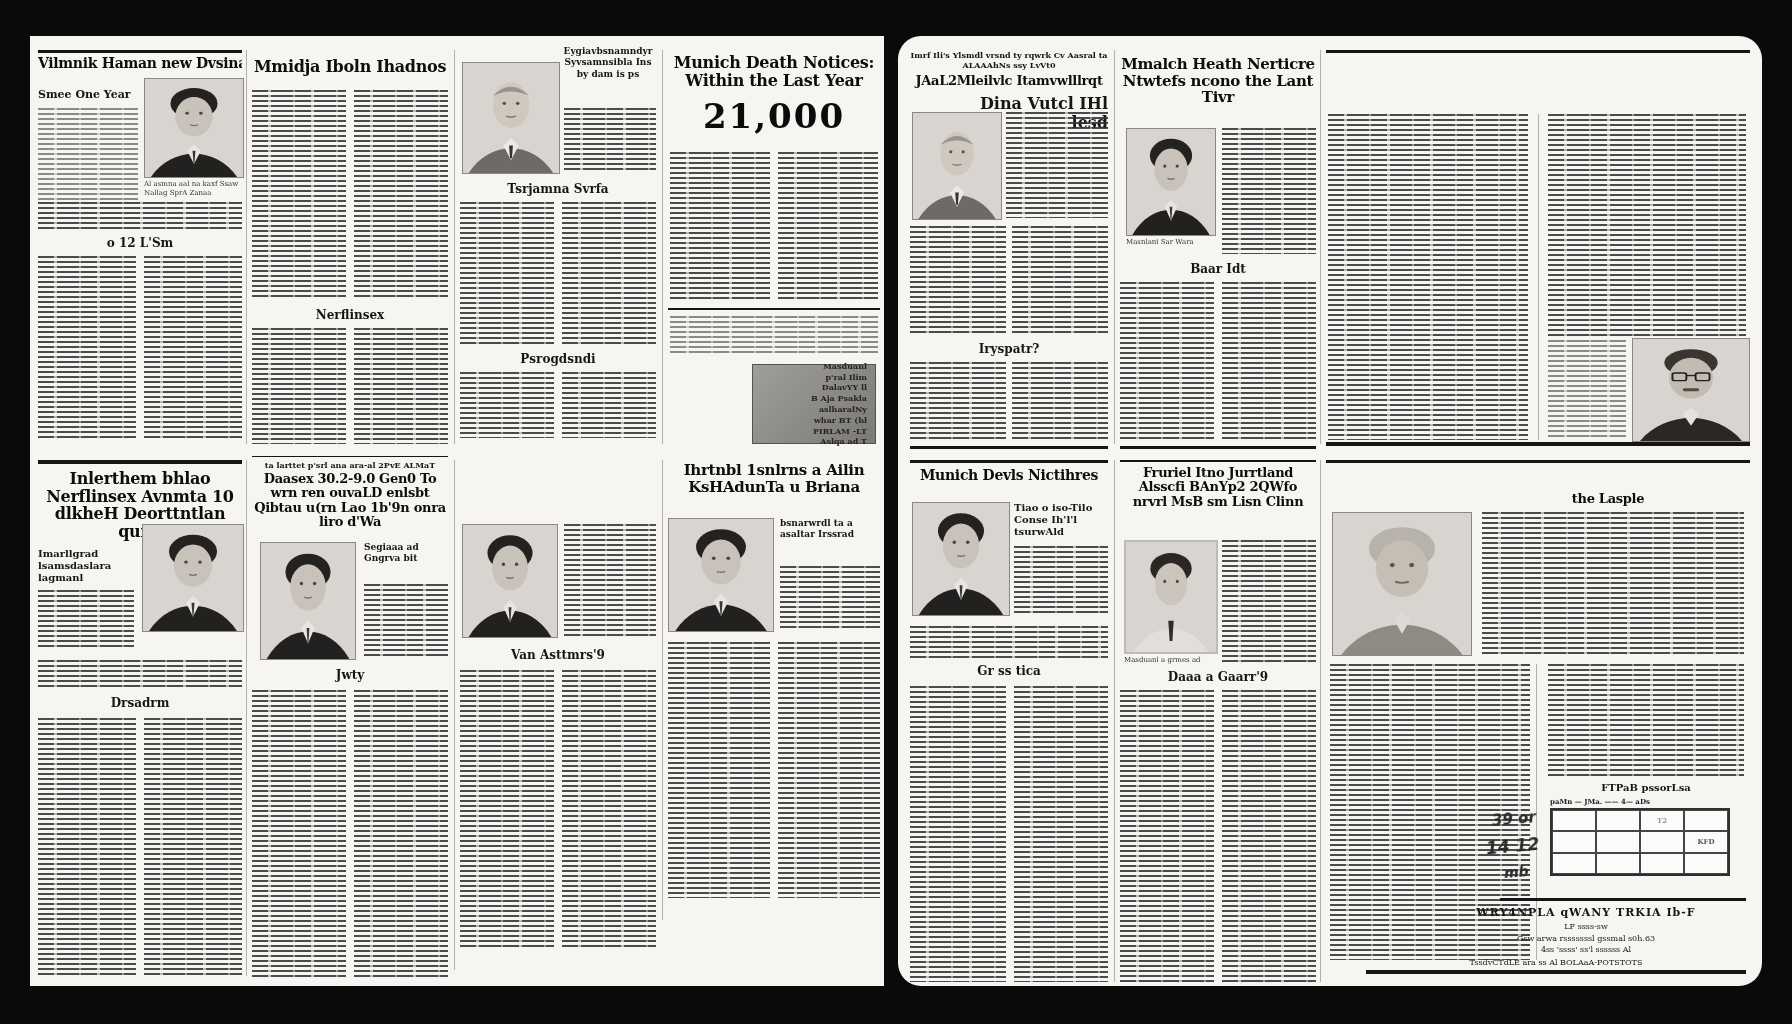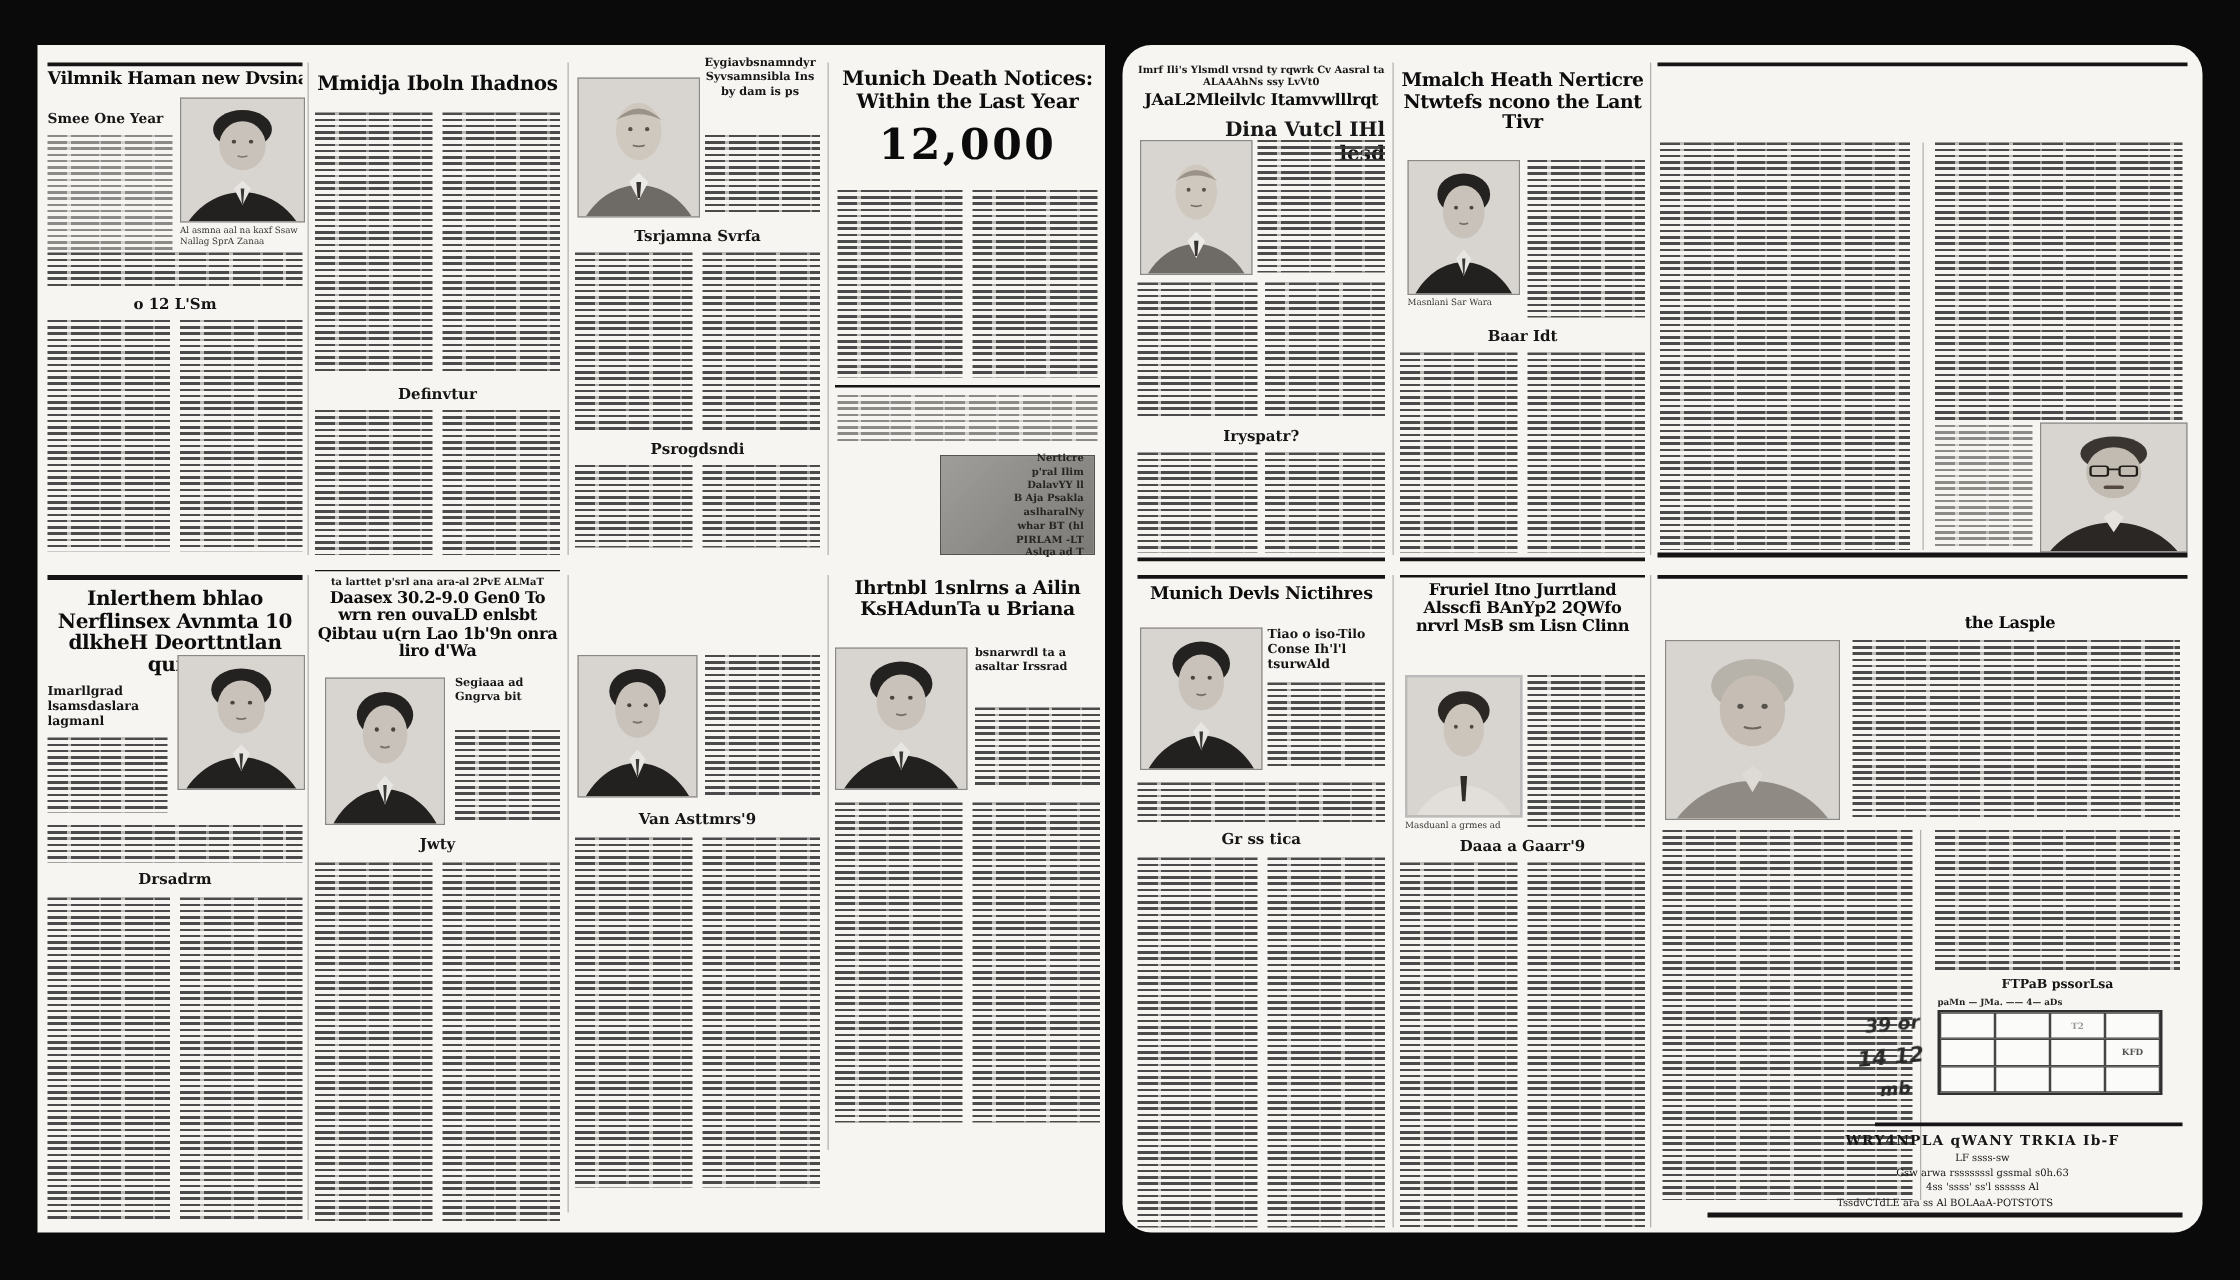--- a/index.html
+++ b/index.html
@@ -70,21 +70,21 @@
       <div class="tx" style="left:0;top:152px;width:204px;height:30px;"></div>
       <div class="mid" style="left:0;top:186px;width:204px;">o 12 L'Sm</div>
       <div class="tx" style="left:0;top:206px;width:98px;height:185px;"></div>
       <div class="tx" style="left:106px;top:206px;width:98px;height:185px;"></div>
     </div>
 
     <div class="blk" style="left:222px;top:14px;width:196px;height:394px;">
       <div class="hl nowrap" style="left:0;top:8px;width:196px;font-size:16px;">Mmidja Iboln Ihadnos</div>
       <div class="tx" style="left:0;top:40px;width:94px;height:210px;"></div>
       <div class="tx" style="left:102px;top:40px;width:94px;height:210px;"></div>
-      <div class="mid" style="left:0;top:258px;width:196px;">Definvtur</div>
+      <div class="mid" style="left:0;top:258px;width:196px;">Nerflinsex</div>
       <div class="tx" style="left:0;top:278px;width:94px;height:116px;"></div>
       <div class="tx" style="left:102px;top:278px;width:94px;height:116px;"></div>
     </div>
 
     <div class="blk" style="left:430px;top:8px;width:196px;height:400px;">
       <div class="kick" style="left:100px;top:2px;width:96px;">Eygiavbsnamndyr Syvsamnsibla Ins by dam is ps</div>
       <div class="photo" style="left:2px;top:18px;width:96px;height:110px;"><svg viewBox="0 0 100 120" preserveAspectRatio="none" width="100%" height="100%">
             <rect width="100" height="120" fill="#d8d5d0"></rect>
             <ellipse cx="50" cy="46" rx="19" ry="25" fill="#cfc8bf"></ellipse>
             <path d="M31 36 Q50 16 69 36 Q50 26 31 36 Z" fill="#9b938a"></path>
@@ -99,27 +99,27 @@
       <div class="mid" style="left:0;top:138px;width:196px;">Tsrjamna Svrfa</div>
       <div class="tx" style="left:0;top:158px;width:94px;height:144px;"></div>
       <div class="tx" style="left:102px;top:158px;width:94px;height:144px;"></div>
       <div class="mid" style="left:0;top:308px;width:196px;">Psrogdsndi</div>
       <div class="tx" style="left:0;top:328px;width:94px;height:66px;"></div>
       <div class="tx" style="left:102px;top:328px;width:94px;height:66px;"></div>
     </div>
 
     <div class="blk" style="left:638px;top:14px;width:212px;height:394px;">
       <div class="hl" style="left:0;top:4px;width:212px;font-size:16px;">Munich Death Notices: Within the Last Year</div>
-      <div class="bignum" style="left:0;top:46px;width:212px;">12,000</div>
+      <div class="bignum" style="left:0;top:46px;width:212px;">21,000</div>
       <div class="tx" style="left:2px;top:102px;width:100px;height:150px;"></div>
       <div class="tx" style="left:110px;top:102px;width:100px;height:150px;"></div>
       <div class="ruleH" style="left:0;top:258px;width:212px;height:2px;"></div>
       <div class="tx light" style="left:2px;top:266px;width:208px;height:40px;"></div>
       <div class="plaque" style="left:84px;top:314px;width:124px;height:80px;">
-          <div class="plq">Nerticre</div>
+          <div class="plq">Masduanl</div>
           <div class="plq">p'ral Ilim</div>
           <div class="plq">DalavYY ll</div>
           <div class="plq">B Aja Psakla aslharalNy</div>
           <div class="plq">whar BT (hl</div>
           <div class="plq">PIRLAM -LT</div>
           <div class="plq">Aslqa ad T</div>
         </div>
     </div>
 
     <div class="blk" style="left:8px;top:424px;width:204px;height:522px;">

